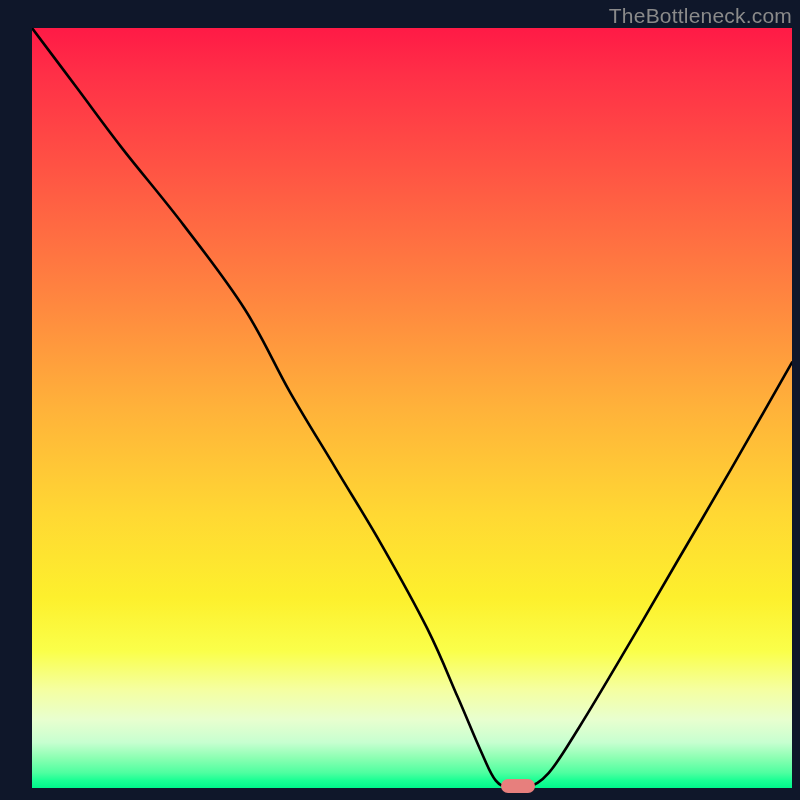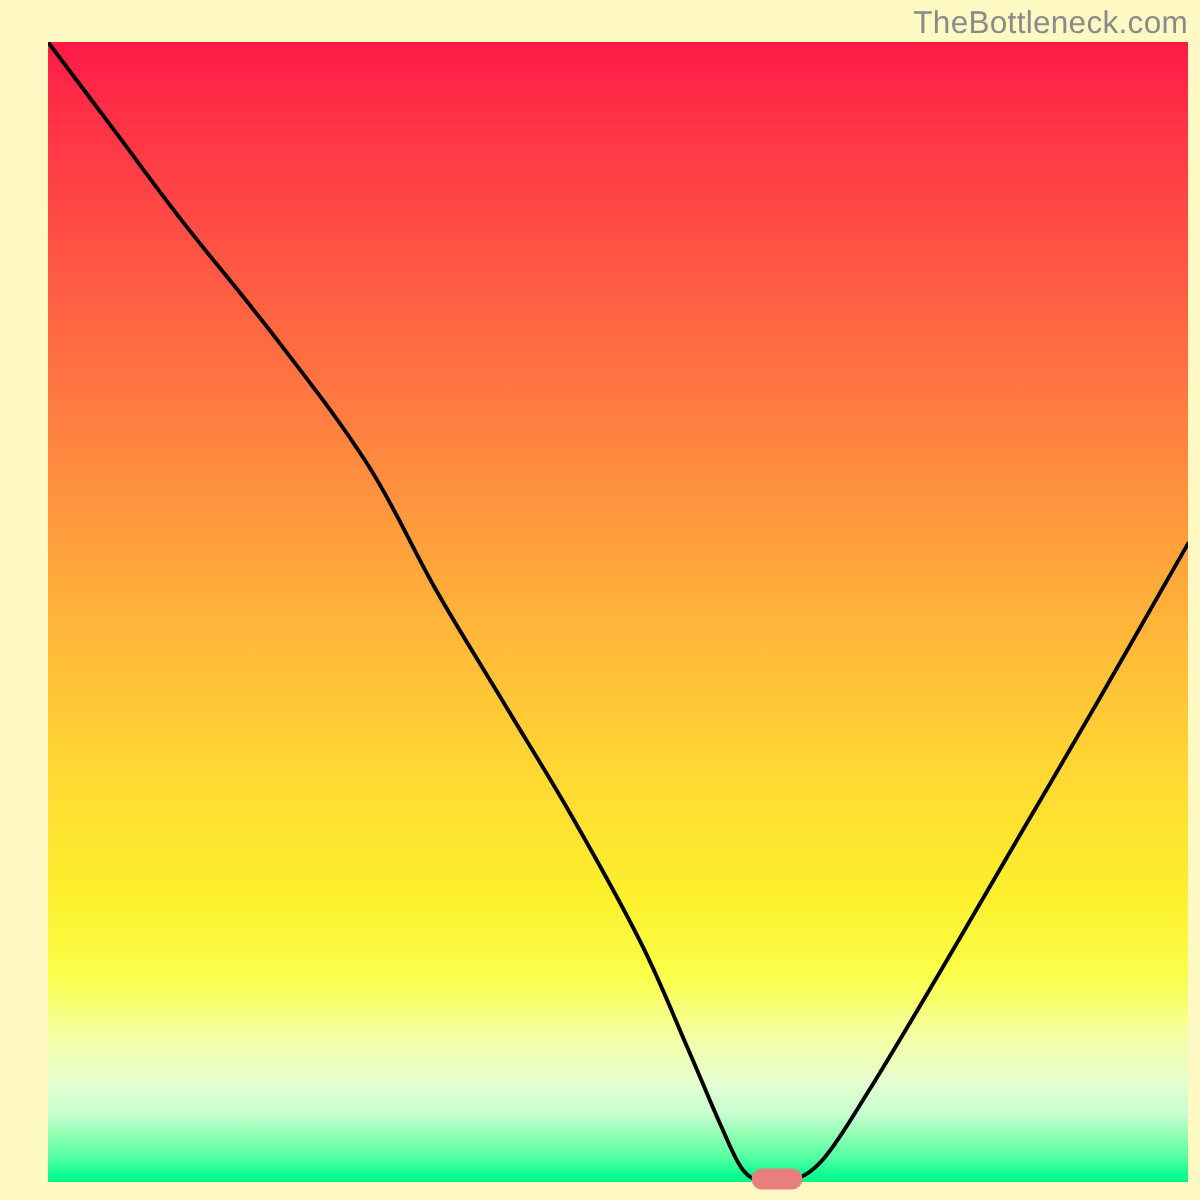--- a/index.html
+++ b/index.html
@@ -8,21 +8,21 @@
     width: 800px;
     height: 800px;
     background: #000;
     overflow: hidden;
     font-family: Arial, Helvetica, sans-serif;
   }
   .frame {
     position: relative;
     width: 800px;
     height: 800px;
-    background: #fef9c3;
+    background: #0f172a;
   }
   .watermark {
     position: absolute;
     top: 4px;
     right: 8px;
     color: #8a8a8a;
     font-size: 21px;
     letter-spacing: 0.2px;
     font-weight: 400;
     z-index: 10;

